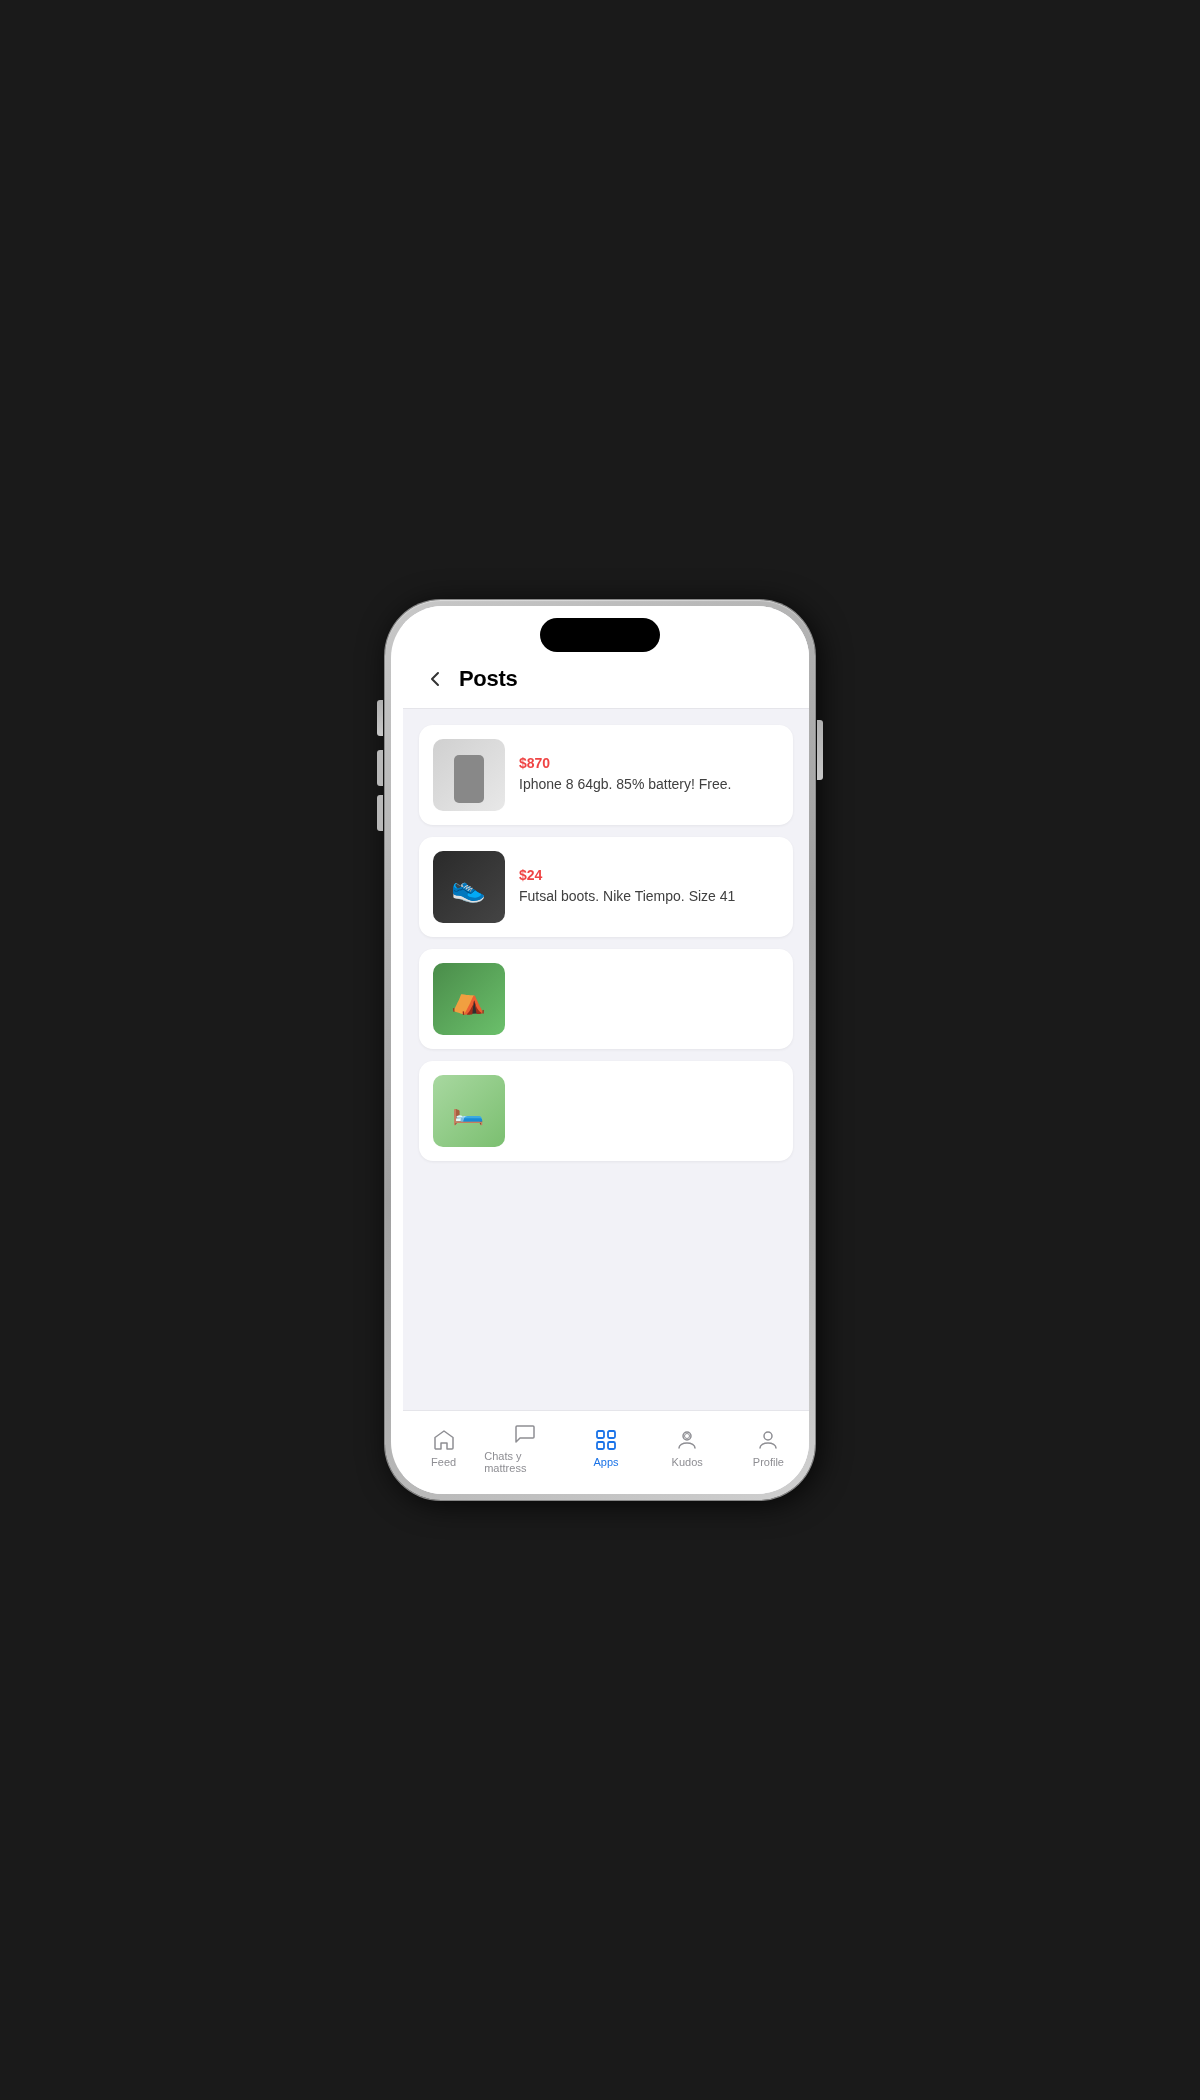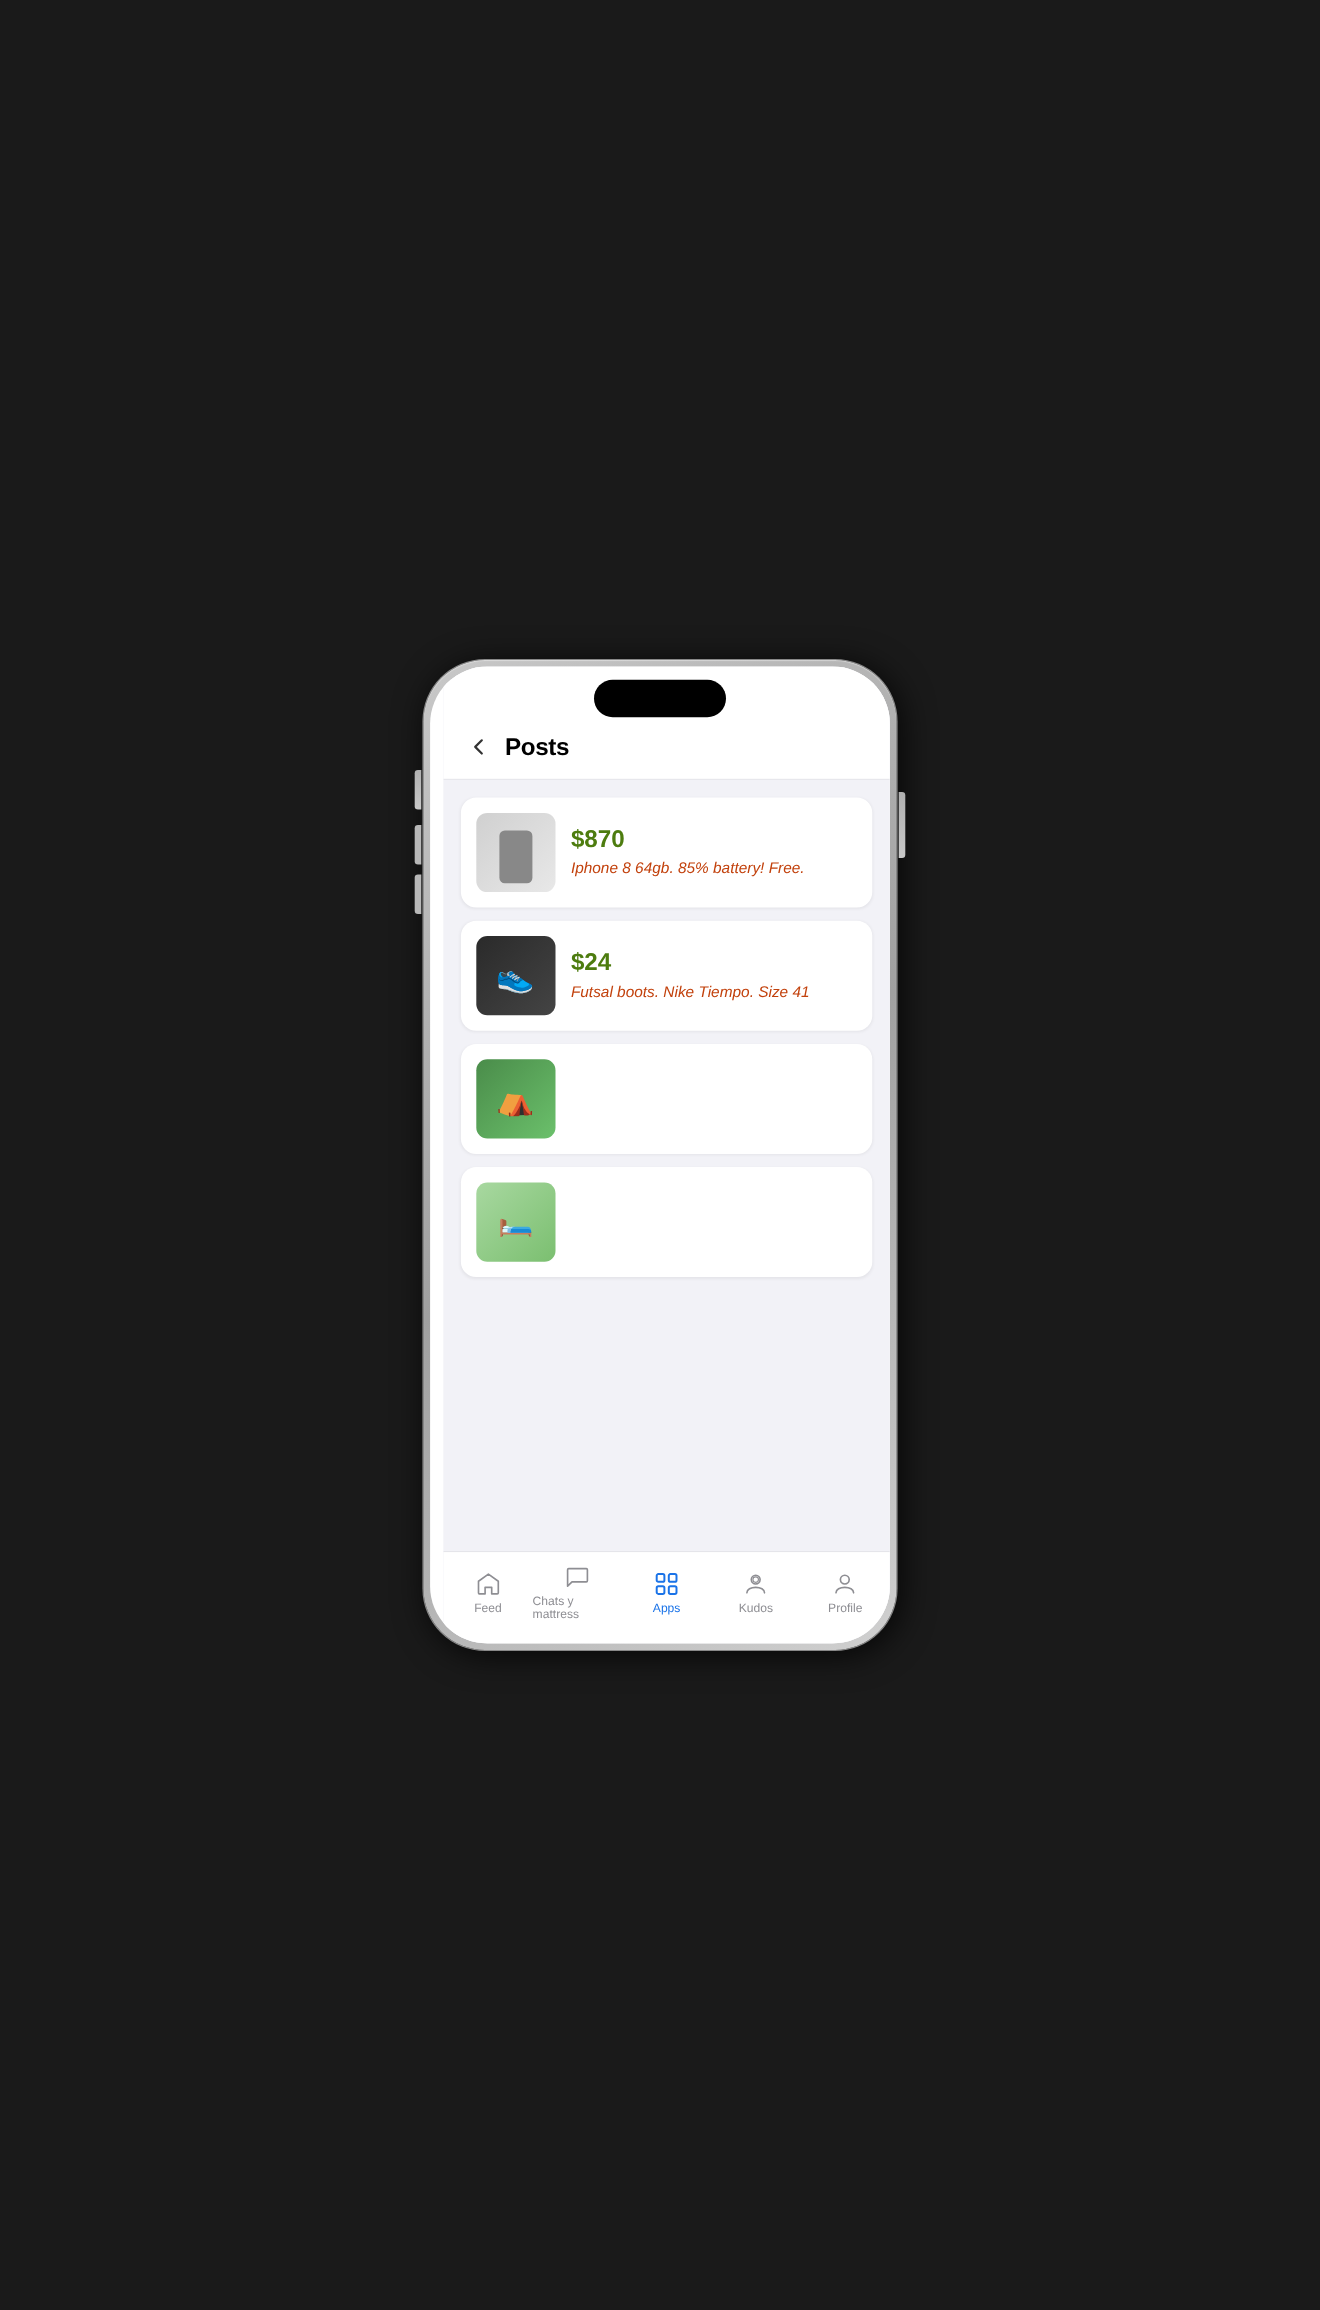--- a/index.html
+++ b/index.html
@@ -201,30 +201,29 @@
     }
 
     .post-info {
       flex: 1;
       display: flex;
       flex-direction: column;
       gap: 4px;
     }
 
     .post-price {
-      font-size: 22px;
+      font-size: 14px;
       font-weight: 600;
-      color: #4d7c0f;
+      color: #ef4444;
     }
 
     .post-title {
       font-size: 14px;
-      color: #c2410c;
+      color: #404040;
       line-height: 1.4;
-      font-style: italic;
     }
 
     
     .bottom-nav {
       background: #fff;
       border-top: 1px solid #e5e5ea;
       display: flex;
       align-items: center;
       justify-content: space-between;
       padding: 10px 0 20px 0;

